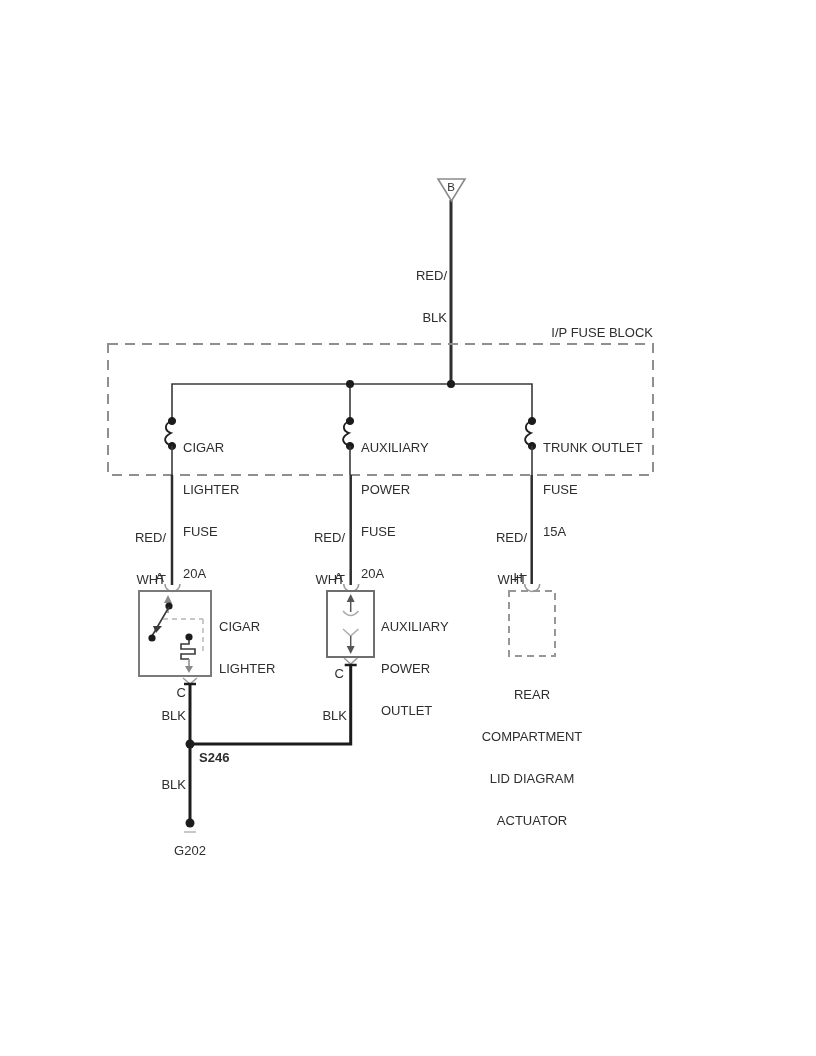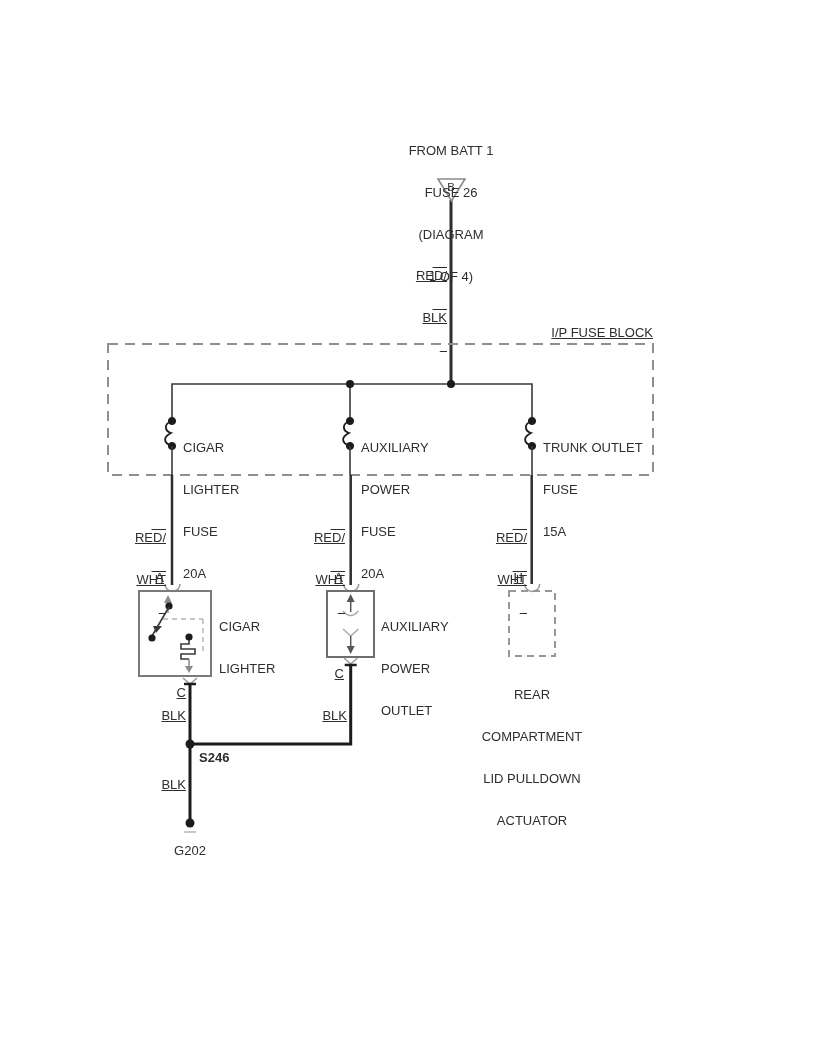--- a/index.html
+++ b/index.html
@@ -2,21 +2,21 @@
 <html><head>
 <meta charset="utf-8">
 <style>
   html,body{margin:0;padding:0;background:#fff;}
   #canvas{
     position:relative;width:816px;height:1056px;background:#fff;
     font-family:"Liberation Sans","DejaVu Sans",sans-serif;
     color:#2e2e2e;font-size:13px;line-height:14px;overflow:hidden;
   }
   .lbl{position:absolute;white-space:pre;}
-  .r{text-align:right;text-decoration:underline;}
+  .r{text-align:right;}
   .c{text-align:center;}
   svg{position:absolute;left:0;top:0;}
   .line{display:block;}
 </style>
 </head>
 <body>
 
 <div id="canvas">
 
   <svg width="816" height="1056" viewBox="0 0 816 1056">
@@ -93,26 +93,20 @@
     <line x1="184" y1="684" x2="196" y2="684" stroke="#1c1c1c" stroke-width="2.5"></line>
     <line x1="190" y1="684" x2="190" y2="744" stroke="#1c1c1c" stroke-width="3"></line>
     <line x1="344.7" y1="665" x2="356.7" y2="665" stroke="#1c1c1c" stroke-width="2.5"></line>
     <polyline points="350.7,665 350.7,744 190,744" fill="none" stroke="#1c1c1c" stroke-width="3"></polyline>
     <circle cx="190" cy="744" r="4.5" fill="#1c1c1c"></circle>
     <line x1="190" y1="744" x2="190" y2="822" stroke="#1c1c1c" stroke-width="3"></line>
     <circle cx="190" cy="823" r="4.5" fill="#1c1c1c"></circle>
     <line x1="184" y1="832" x2="196" y2="832" stroke="#c8c8c8" stroke-width="2"></line>
   </svg>
 
-  <div class="lbl c" style="left:371px;top:116px;width:160px;">
-    <span class="line">FROM BATT 1</span>
-    <span class="line">FUSE 26</span>
-    <span class="line">(DIAGRAM</span>
-    <span class="line">1 OF 4)</span>
-  </div>
   <div class="lbl c" style="left:441px;top:180px;width:20px;font-size:11.5px;">B</div>
 
   <div class="lbl r" style="left:377px;top:241px;width:70px;">
     <span class="line">RED/</span>
     <span class="line">BLK</span>
   </div>
 
   <div class="lbl r" style="left:453px;top:326px;width:200px;text-align:right;">I/P FUSE BLOCK</div>
 
   <div class="lbl" style="left:183px;top:413px;">
@@ -155,21 +149,21 @@
     <span class="line">LIGHTER</span>
   </div>
   <div class="lbl" style="left:381px;top:592px;">
     <span class="line">AUXILIARY</span>
     <span class="line">POWER</span>
     <span class="line">OUTLET</span>
   </div>
   <div class="lbl c" style="left:457px;top:660px;width:150px;">
     <span class="line">REAR</span>
     <span class="line">COMPARTMENT</span>
-    <span class="line">LID PULLDOWN</span>
+    <span class="line">LID DIAGRAM</span>
     <span class="line">ACTUATOR</span>
   </div>
 
   <div class="lbl r" style="left:146px;top:686px;width:40px;">C</div>
   <div class="lbl r" style="left:304px;top:667px;width:40px;">C</div>
 
   <div class="lbl r" style="left:126px;top:709px;width:60px;">BLK</div>
   <div class="lbl r" style="left:287px;top:709px;width:60px;">BLK</div>
   <div class="lbl r" style="left:126px;top:778px;width:60px;">BLK</div>
 

